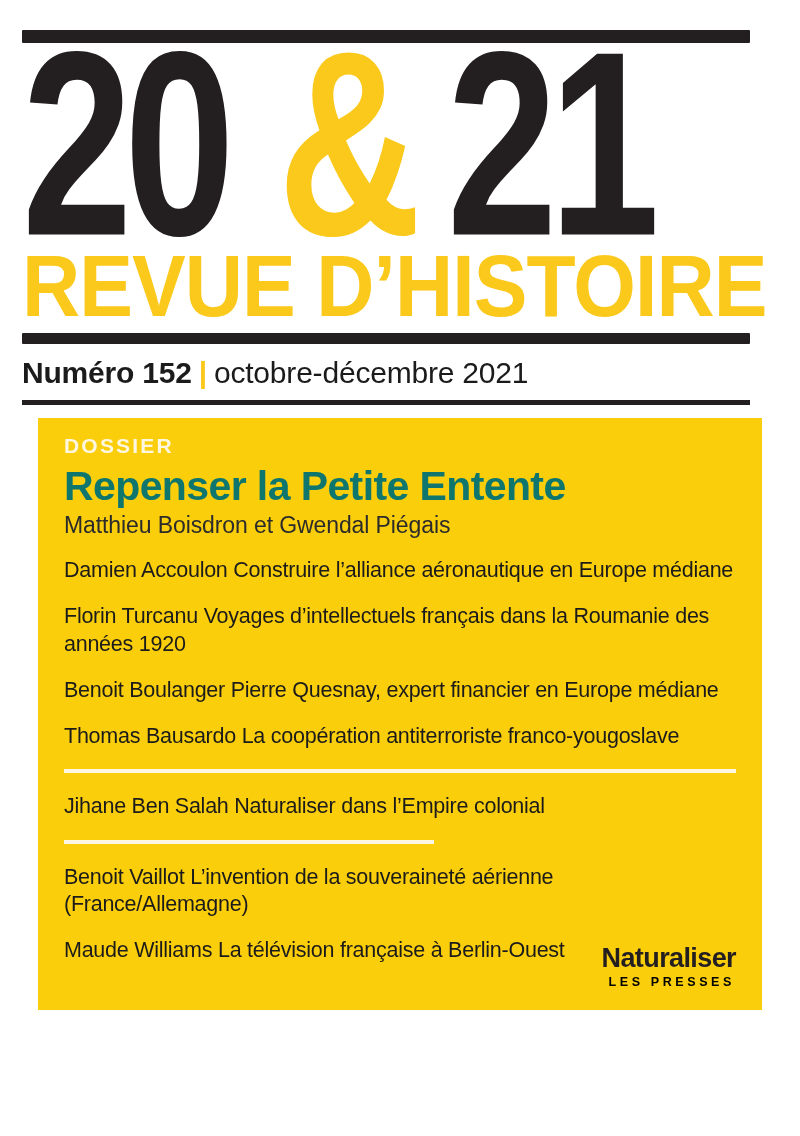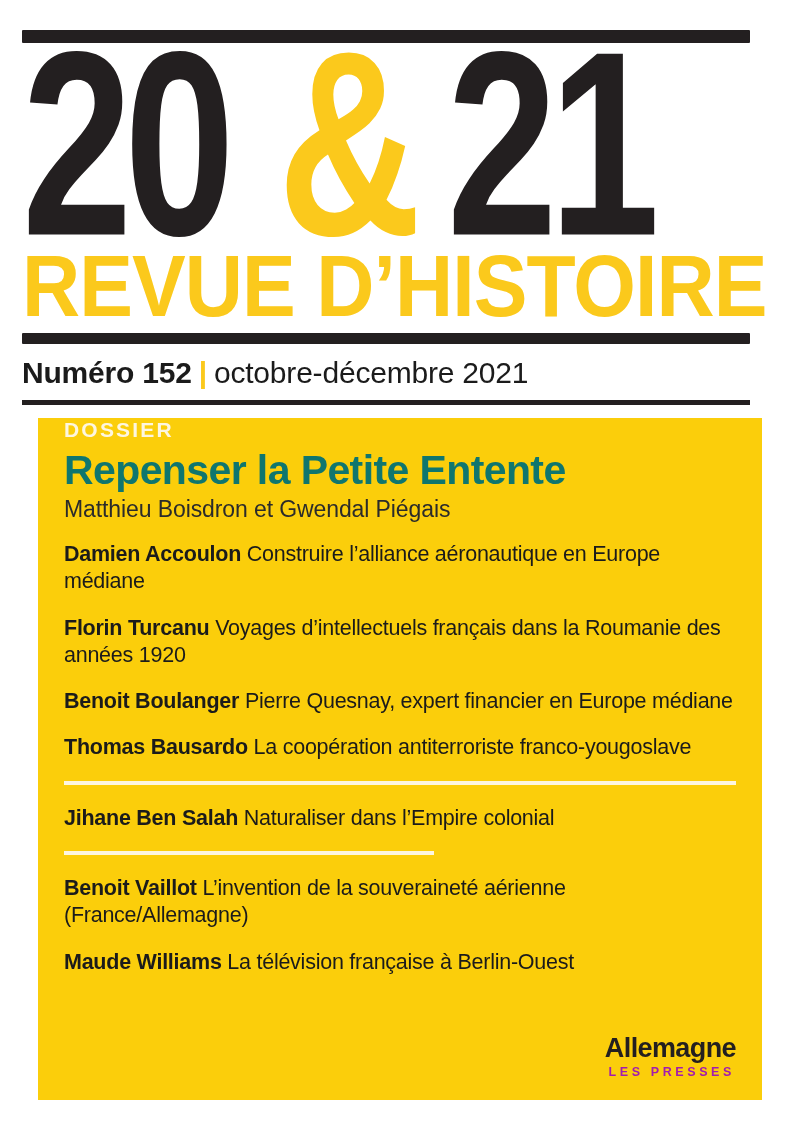--- a/index.html
+++ b/index.html
@@ -98,24 +98,24 @@
     background: #231f20;
     width: 100%;
   }
 
   
   .panel {
     position: absolute;
     left: 38px;
     top: 418px;
     width: 724px;
-    height: 682px;
+    height: 592px;
     background: #fbce0b;
     box-sizing: border-box;
-    padding: 0 26px 0 26px;
+    padding: 16px 26px 0 26px;
   }
   .dossier-label {
     font-weight: bold;
     font-size: 21px;
     letter-spacing: 2.2px;
     color: #fdf6e0;
     margin-bottom: 6px;
   }
   .dossier-title {
     font-family: "Liberation Sans Narrow", "Liberation Sans", sans-serif;
@@ -134,21 +134,21 @@
   }
 
   .entry {
     font-size: 21.5px;
     line-height: 1.27;
     color: #1b1b1b;
     margin-bottom: 19px;
     letter-spacing: -0.25px;
   }
   .entry .author {
-    font-weight: bold;
+    font-weight: normal;
     margin-top: 44px;
   }
   .entry .title {
     font-weight: normal;
   }
 
   .divider {
     height: 4px;
     background: #fdf6e0;
     margin: 10px 0 20px 0;
@@ -167,21 +167,21 @@
   }
   .logo-main {
     font-weight: bold;
     font-size: 27px;
     color: #231f20;
     letter-spacing: -0.6px;
   }
   .logo-sub {
     font-weight: bold;
     font-size: 12.5px;
-    color: #a21caf;
+    color: #000000;
     letter-spacing: 3.6px;
     margin-top: 4px;
     margin-right: 1px;
   }
 </style>
 </head>
 <body>
 
 <div class="cover">
 
@@ -221,19 +221,19 @@
           <div class="entry"><span class="author">Jihane Ben Salah</span><span class="title"> Naturaliser dans l’Empire colonial</span></div>
         </div>
         <div class="divider short"></div>
         <div class="group">
           <div class="entry"><span class="author">Benoit Vaillot</span><span class="title"> L’invention de la souveraineté aérienne (France/Allemagne)</span></div>
           <div class="entry"><span class="author">Maude Williams</span><span class="title"> La télévision française à Berlin-Ouest</span></div>
         </div>
       </div>
 
     <div class="logo">
-      <div class="logo-main">Allemagne</div>
+      <div class="logo-main">Naturaliser</div>
       <div class="logo-sub">LES PRESSES</div>
     </div>
 
   </div>
 
 </div>
 
 </body></html>

